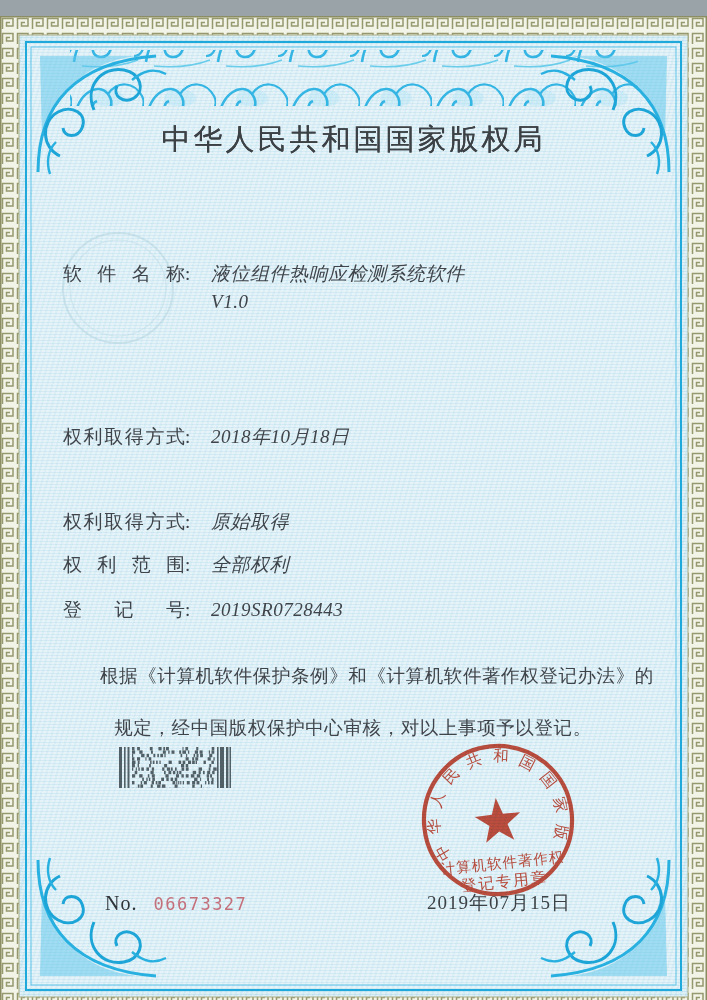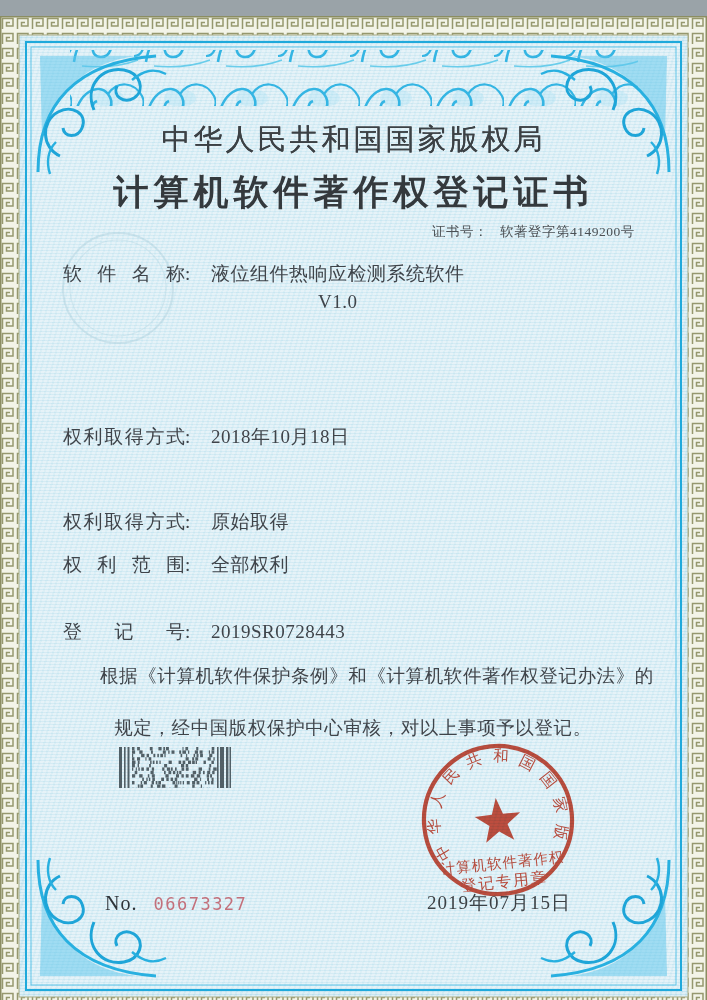--- a/index.html
+++ b/index.html
@@ -17,22 +17,22 @@
   .authority{top:104px;left:0;width:100%;text-align:center;font-size:29px;letter-spacing:3px;
     color:#3c4145;text-shadow:0 0 .6px #3c4145;white-space:nowrap;}
   .cert-title{top:153px;left:0;width:100%;text-align:center;font-size:35px;font-weight:bold;
     letter-spacing:5px;color:#34393d;white-space:nowrap;}
   .cert-no{top:207px;left:432px;font-size:13.5px;color:#4b5054;letter-spacing:.5px;white-space:nowrap;}
   .cert-no .gap{display:inline-block;width:12px;}
 
   .row{left:63px;font-size:19px;white-space:nowrap;line-height:24px;}
   .row .lbl{display:inline-block;width:122px;text-align:justify;text-align-last:justify;vertical-align:top;}
   .row .colon{display:inline-block;vertical-align:top;margin-right:16px;}
-  .row .val{display:inline-block;vertical-align:top;letter-spacing:.5px;}
-  .row .val .line2{margin-top:4px;text-align:center;}
+  .row .val{display:inline-block;vertical-align:top;letter-spacing:.5px;font-style:italic;}
+  .row .val .line2{margin-top:4px;}
 
   .statement{left:63px;top:634px;width:580px;font-size:18.5px;line-height:52px;
     letter-spacing:.6px;color:#3f444a;text-align:center;}
   .statement .l1{text-indent:2em;white-space:nowrap;}
   .statement .l2{white-space:nowrap;}
 
   .barcode{left:119px;top:731px;width:112px;height:41px;}
 
   .serial{top:876px;left:105px;font-size:20px;white-space:nowrap;}
   .serial .prefix{color:#2e3338;letter-spacing:1px;}
@@ -93,24 +93,20 @@
     <use href="#corner" xlink:href="#corner" transform="translate(36,964) scale(1,-1)"></use>
     <use href="#corner" xlink:href="#corner" transform="translate(671,964) scale(-1,-1)"></use>
 
     <g opacity="0.4">
       <circle cx="118" cy="272" r="55" fill="none" stroke="#a7ccda" stroke-width="2"></circle>
       <circle cx="118" cy="272" r="48" fill="none" stroke="#b4d5e1" stroke-width="1.2"></circle>
     </g>
   </svg>
 
   <div class="layer authority">中华人民共和国国家版权局</div>
-  <div class="layer cert-title">计算机软件著作权登记证书</div>
-  <div class="layer cert-no">
-    <span>证书号：</span><span class="gap"></span><span>软著登字第4149200号</span>
-  </div>
 
   <div class="layer row" style="top:246px">
     <span class="lbl">软件名称</span><span class="colon">:</span>
     <span class="val">
       <span>液位组件热响应检测系统软件</span>
       <div class="line2">V1.0</div>
     </span>
   </div>
 
 
@@ -123,21 +119,21 @@
   <div class="layer row" style="top:537px">
     <span class="lbl">权利范围</span><span class="colon">:</span>
     <span class="val">全部权利</span>
   </div>
 
   <div class="layer row" style="top:494px">
     <span class="lbl">权利取得方式</span><span class="colon">:</span>
     <span class="val">原始取得</span>
   </div>
 
-  <div class="layer row" style="top:604px">
+  <div class="layer row" style="top:582px">
     <span class="lbl">登记号</span><span class="colon">:</span>
     <span class="val">2019SR0728443</span>
   </div>
 
   <div class="layer statement">
     <div class="l1">根据《计算机软件保护条例》和《计算机软件著作权登记办法》的</div>
     <div class="l2">规定，经中国版权保护中心审核，对以上事项予以登记。</div>
   </div>
 
   <div class="layer barcode">

